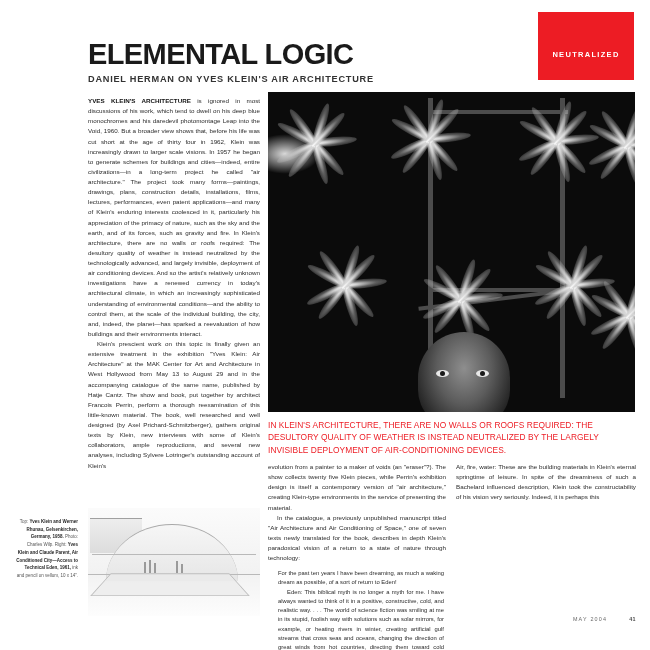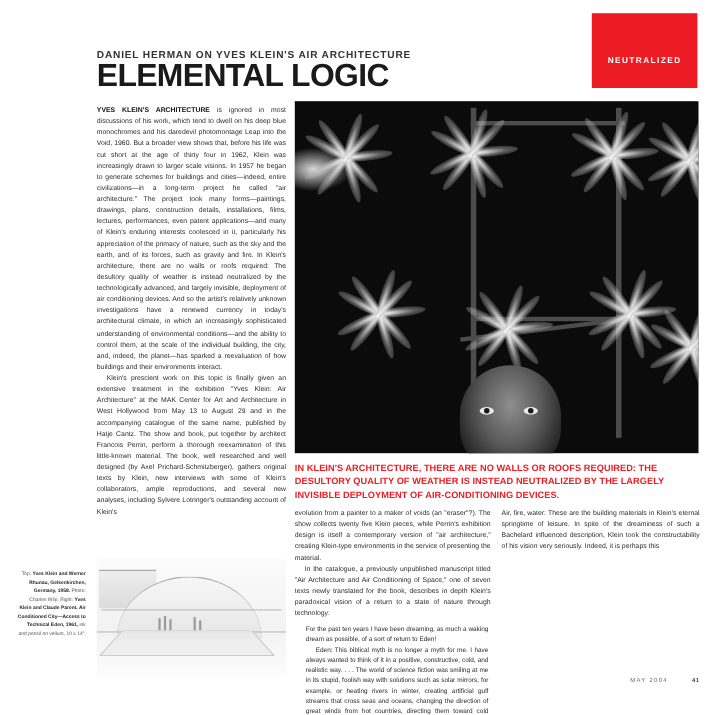--- a/index.html
+++ b/index.html
@@ -168,21 +168,21 @@
   }
 
   
   #pull-quote {
     position: absolute;
     left: 268px;
     top: 419px;
     width: 368px;
     color: #ed1c24;
     font-size: 8.4px;
-    font-weight: bold;
+    font-weight: normal;
     line-height: 1.48;
     letter-spacing: 0.05px;
   }
 
   
   #col-mid-bottom {
     left: 268px;
     top: 462px;
     width: 178px;
   }
@@ -294,22 +294,22 @@
 </head>
 <body>
 
 <div id="page">
 
   <div id="category-badge" style="background: rgb(237, 28, 36);">
     <div class="badge-label">NEUTRALIZED</div>
   </div>
 
   <div id="headline-block">
+    <div id="page-title">ELEMENTAL LOGIC</div>
     <div id="page-subtitle">DANIEL HERMAN ON YVES KLEIN'S AIR ARCHITECTURE</div>
-    <div id="page-title">ELEMENTAL LOGIC</div>
   </div>
 
   <div class="body-col" id="col-left-top">
     <p class="first"><span class="lead-in">YVES KLEIN'S ARCHITECTURE</span><span> is ignored in most discussions of his work, which tend to dwell on his deep blue monochromes and his daredevil photomontage Leap into the Void, 1960. But a broader view shows that, before his life was cut short at the age of thirty four in 1962, Klein was increasingly drawn to larger scale visions. In 1957 he began to generate schemes for buildings and cities—indeed, entire civilizations—in a long-term project he called "air architecture." The project took many forms—paintings, drawings, plans, construction details, installations, films, lectures, performances, even patent applications—and many of Klein's enduring interests coolesced in it, particularly his appreciation of the primacy of nature, such as the sky and the earth, and of its forces, such as gravity and fire. In Klein's architecture, there are no walls or roofs required: The desultory quality of weather is instead neutralized by the technologically advanced, and largely invisible, deployment of air conditioning devices. And so the artist's relatively unknown investigations have a renewed currency in today's architectural climate, in which an increasingly sophisticated understanding of environmental conditions—and the ability to control them, at the scale of the individual building, the city, and, indeed, the planet—has sparked a reevaluation of how buildings and their environments interact.</span></p>
     <p>Klein's prescient work on this topic is finally given an extensive treatment in the exhibition "Yves Klein: Air Architecture" at the MAK Center for Art and Architecture in West Hollywood from May 13 to August 29 and in the accompanying catalogue of the same name, published by Hatje Cantz. The show and book, put together by architect Francois Perrin, perform a thorough reexamination of this little-known material. The book, well researched and well designed (by Axel Prichard-Schmitzberger), gathers original texts by Klein, new interviews with some of Klein's collaborators, ample reproductions, and several new analyses, including Sylvere Lotringer's outstanding account of Klein's</p>
   </div>
 
   <div id="main-photo">
     <div id="photo-glow"></div>
 

